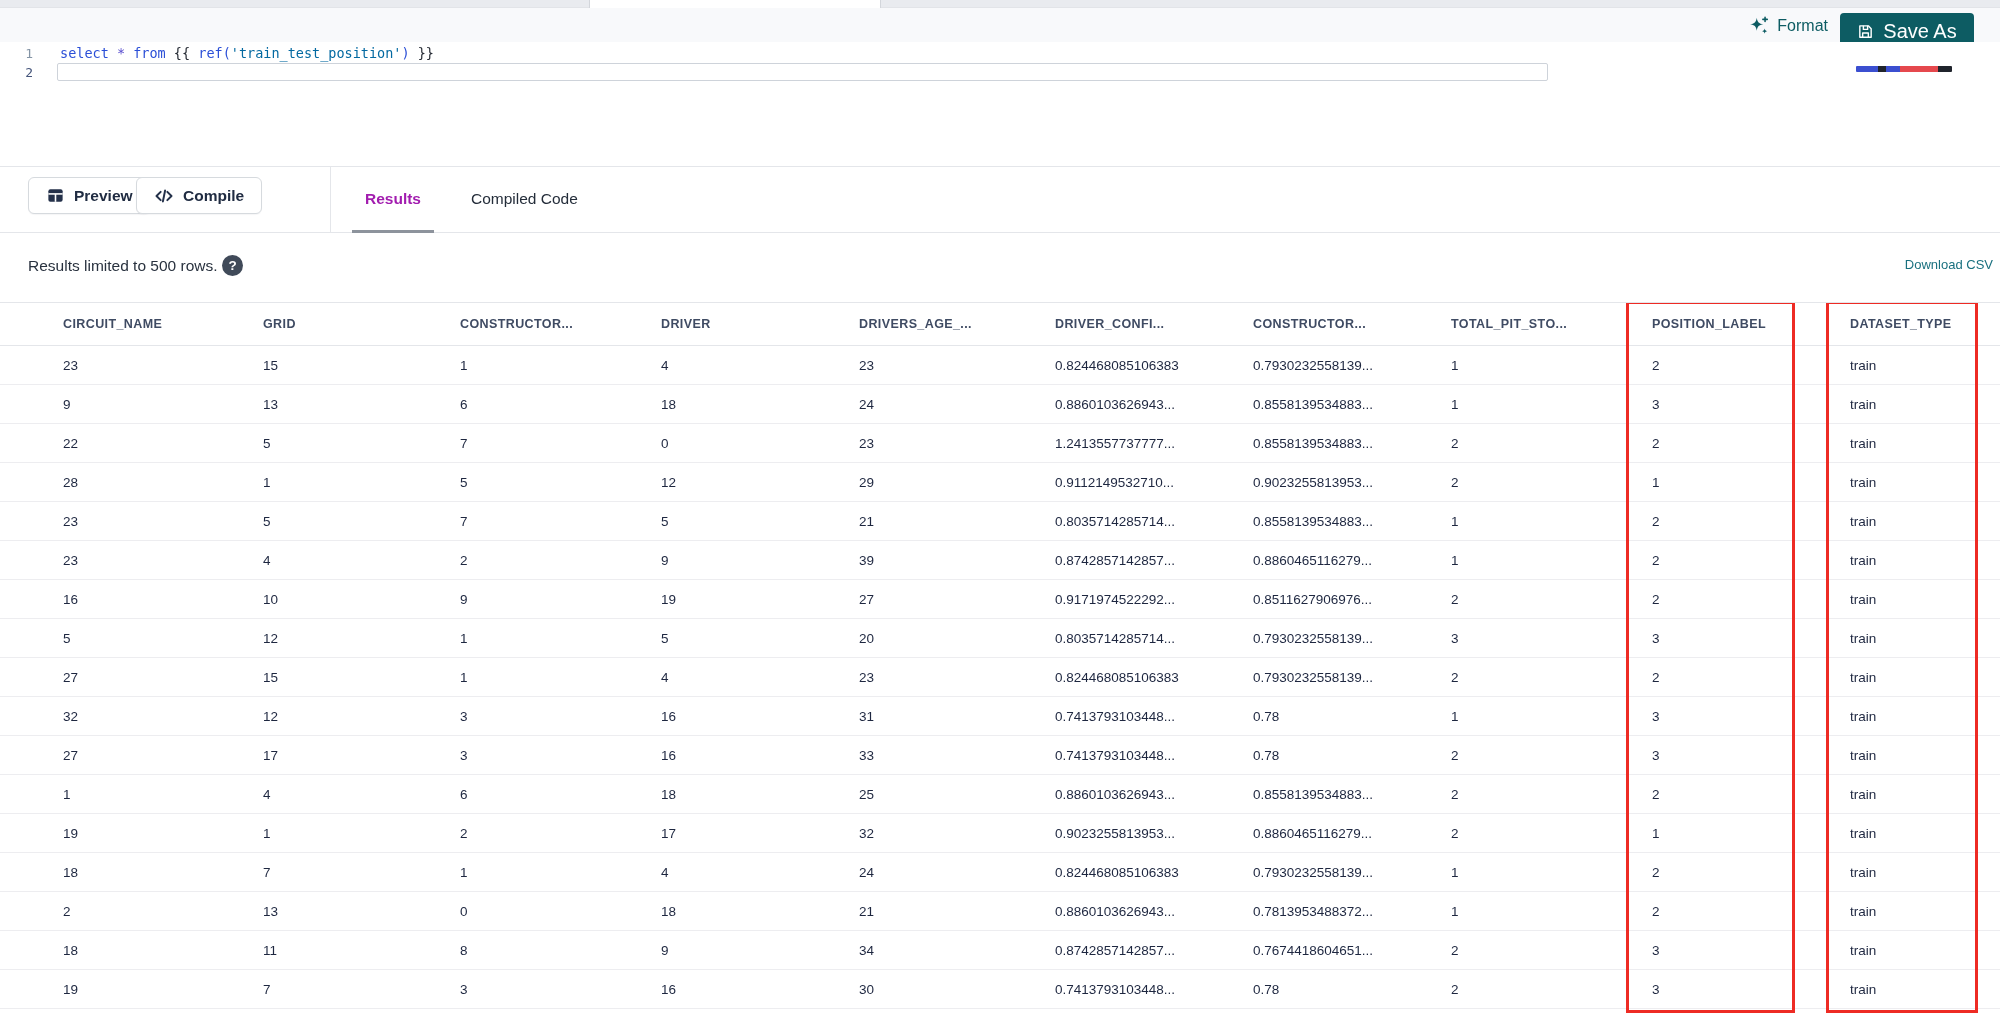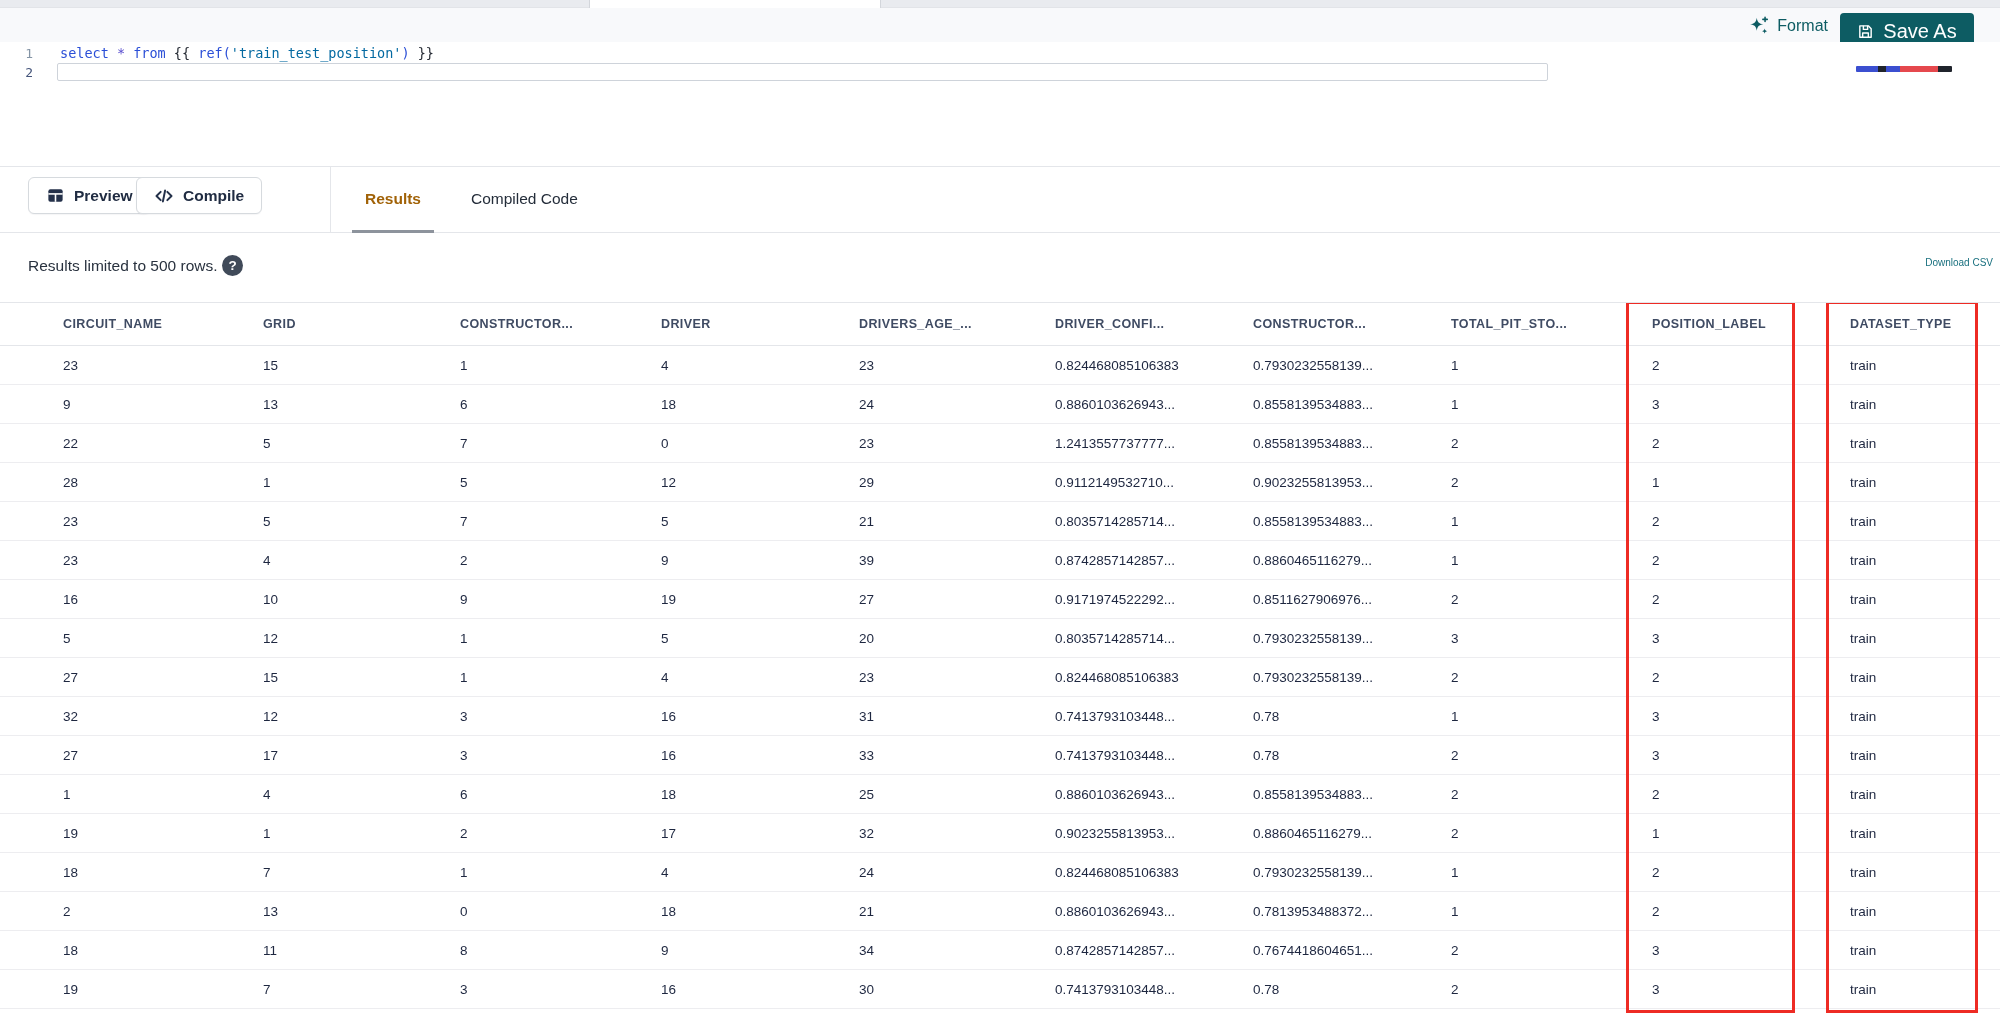--- a/index.html
+++ b/index.html
@@ -43,28 +43,28 @@
   
   .actionbar{position:absolute;left:0;top:167px;width:2000px;height:66px;background:#fff;border-bottom:1px solid var(--border);}
   .btn{position:absolute;top:10px;height:37px;background:#fff;border:1px solid #d6dade;border-radius:6px;
     display:flex;align-items:center;gap:9px;padding:0 17px;font-size:15.5px;font-weight:600;color:#202c42;
     font-family:"Liberation Sans",sans-serif;cursor:pointer;box-shadow:0 1px 1px rgba(20,30,50,.04);}
   .btn-preview{left:28px;}
   .btn-compile{left:136px;}
   .vdiv{position:absolute;left:330px;top:0;bottom:0;width:1px;background:var(--border);}
   .tabs{position:absolute;left:352px;top:0;height:66px;display:flex;}
   .tab{height:66px;display:flex;align-items:center;padding:0 13px;margin-right:24px;font-size:15.5px;color:#242d3a;cursor:pointer;border-bottom:3px solid transparent;}
-  .tab.active{font-weight:600;color:#a16207;border-bottom:3px solid #8d939c;}
+  .tab.active{font-weight:600;color:#a21caf;border-bottom:3px solid #8d939c;}
 
   
   .inforow{position:absolute;left:0;top:233px;width:2000px;height:69px;background:#fff;}
   .limit-text{position:absolute;left:28px;top:24px;font-size:15.5px;color:#29323f;}
   .help-icon{position:absolute;left:222px;top:22px;width:21px;height:21px;border-radius:50%;background:#404a59;
     color:#fff;font-size:13.5px;font-weight:700;text-align:center;line-height:21px;cursor:pointer;}
-  .download-link{position:absolute;right:7px;top:24px;font-size:10px;color:var(--link);cursor:pointer;}
+  .download-link{position:absolute;right:7px;top:24px;font-size:13px;color:var(--link);cursor:pointer;}
 
   
   .tablewrap{position:absolute;left:0;top:302px;width:2000px;height:862px;border-top:1px solid var(--border);overflow:hidden;}
   .gridrow{display:grid;grid-template-columns:200px 197px 201px 198px 196px 198px 198px 201px 198px 1fr;padding-left:63px;align-items:center;}
   .thead{height:43px;border-bottom:1px solid var(--border);background:#fff;}
   .th{font-size:12.5px;font-weight:700;letter-spacing:.4px;color:var(--head-ink);white-space:nowrap;overflow:hidden;}
   .tr{height:39px;border-bottom:1px solid var(--rowline);background:#fff;}
   .td{font-size:13.5px;color:var(--ink);white-space:nowrap;overflow:hidden;}
 
   

